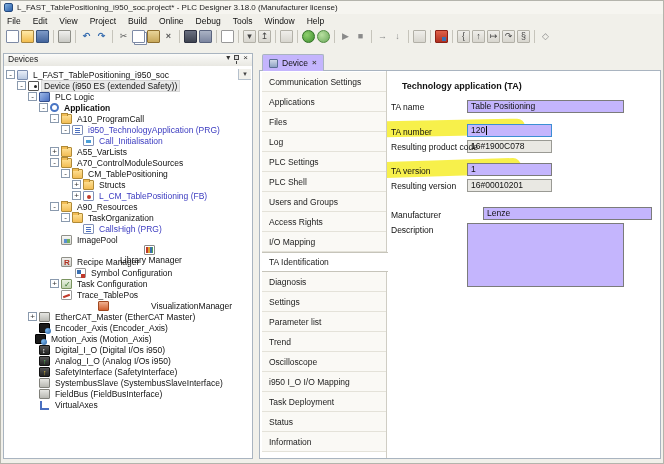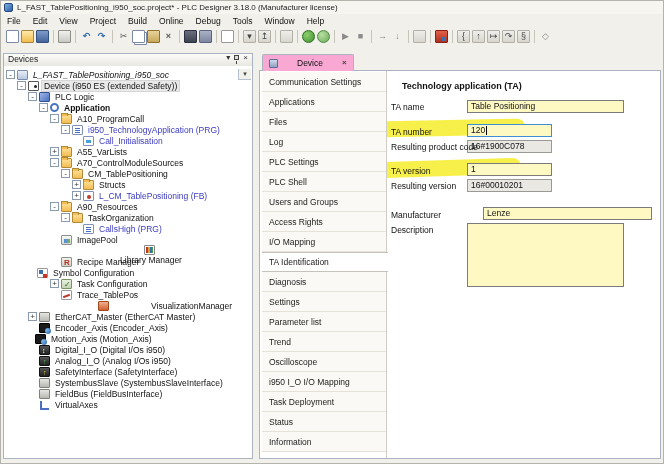--- a/index.html
+++ b/index.html
@@ -46,21 +46,21 @@
   .dev-body{position:absolute;top:13px;bottom:0;left:0;right:0;background:#fff;border:1px solid #a9b4c0;
             border-top:none;overflow:hidden;padding-top:3px}
   .corner-btn{position:absolute;top:3px;right:1px;width:13px;height:11px;border-left:1px solid #b5c0cc;
               border-bottom:1px solid #b5c0cc;background:#f2f1ec;font-size:7px;text-align:center;line-height:10px;color:#444;z-index:3}
   .trow{height:11px;display:flex;align-items:center;font-size:8.5px;white-space:nowrap;color:#111}
   .exp{width:9px;height:9px;flex:none;border:1px solid #8a9aae;background:#fff;font-size:8px;line-height:7px;
        text-align:center;color:#333;margin-right:2px}
   .expspace{width:11px;flex:none}
   .ti{width:11px;height:10px;flex:none;margin-right:3px;position:relative;border-radius:1px}
   .tlabel{padding:0 2px;line-height:10px}
-  .tlabel.italic{font-style:italic}
+  .tlabel.italic{}
   .tlabel.bold{font-weight:bold}
   .tlabel.blue{color:#3b3bc0}
   .tlabel.selected{background:#e9e9e9;outline:1px solid #d6d6d6}
 
   
   .i-project{background:linear-gradient(#e8eef8,#b8c8e0);border:1px solid #7a8cae}
   .i-device{background:#fff;border:1px solid #555}
   .i-device::after{content:"";position:absolute;width:3px;height:3px;background:#222;border-radius:50%;right:1px;top:3px}
   .i-plc-logic{background:linear-gradient(135deg,#9db8e8,#4a6fc0);border:1px solid #35508f}
   .i-application{width:9px;height:9px;background:#fff;border:2px solid #4a76c4;border-radius:50%}
@@ -97,34 +97,34 @@
   .i-analog-io{background:linear-gradient(#555,#222);border:1px solid #111}
   .i-analog-io::after{content:"\2191";position:absolute;left:3px;top:0;font-size:7px;line-height:9px;color:#5fd05f}
   .i-safety{background:linear-gradient(#555,#222);border:1px solid #111}
   .i-safety::after{content:"\2191";position:absolute;left:3px;top:0;font-size:7px;line-height:9px;color:#f0d040}
   .i-virtual-axes{background:none}
   .i-virtual-axes::after{content:"";position:absolute;left:1px;top:1px;width:7px;height:7px;
        border-left:2px solid #4a6fc0;border-bottom:2px solid #4a6fc0}
 
   
   .editor{position:absolute;left:258px;top:52px;right:2px;height:406px}
-  .tab{position:absolute;left:3px;top:1px;height:17px;background:#f9a8d4;border:1px solid #a9b4c0;border-bottom:none;
-       display:flex;align-items:center;gap:19px;padding:0 6px;font-size:8.5px;border-radius:2px 2px 0 0;z-index:2}
+  .tab{position:absolute;left:3px;top:1px;height:17px;background:#c4b5fd;border:1px solid #a9b4c0;border-bottom:none;
+       display:flex;align-items:center;gap:4px;padding:0 6px;font-size:8.5px;border-radius:2px 2px 0 0;z-index:2}
   .tab-icon{width:9px;height:9px;background:linear-gradient(#cfd8e8,#8fa3c4);border:1px solid #5a6f94;border-radius:1px}
   .tab-close{font-size:8px;color:#444;font-weight:bold;line-height:8px}
   .editor-body{position:absolute;top:17px;left:0;right:0;bottom:0;background:#fff;border:1px solid #a9b4c0;overflow:hidden}
   .nav-divider{position:absolute;left:126px;top:0;bottom:0;width:1px;background:#cfcdc4;z-index:1}
   .navcol{position:absolute;left:2px;top:1px;width:124px;z-index:1}
   .nav-item{position:relative;height:20px;display:flex;align-items:center;padding-left:7px;font-size:8.5px;color:#222;
             background:#faf9f5;border-bottom:1px solid #e4e2d9;cursor:default}
   .nav-item.sel{background:#fff;width:126px;border-top:1px solid #c6c4ba;border-bottom:1px solid #c6c4ba;z-index:2}
   .formarea{position:absolute;left:129px;top:0;right:0;bottom:0}
   .fheading{position:absolute;left:13px;top:10px;font-size:9px;font-weight:bold;z-index:2}
   .flabel{position:absolute;left:2px;font-size:8.5px;z-index:2}
-  .fld{position:absolute;height:13px;background:#fef9c3;border:1px solid #7b7b7b;font-size:8.5px;line-height:11px;
+  .fld{position:absolute;height:13px;background:#c4b5fd;border:1px solid #7b7b7b;font-size:8.5px;line-height:11px;
        padding:0 3px;color:#111;z-index:1;overflow:hidden;white-space:nowrap}
   .fld.focus{border-color:#3c8fd4}
   .fld.dis{background:#e9e8e3;border-color:#9a9a94}
   .caret{display:inline-block;width:1px;height:9px;background:#000;vertical-align:middle;margin-left:1px}
   .marker{position:absolute;height:16px;border-radius:8px;background:rgba(246,238,50,0.88);z-index:0}
 </style>
 </head>
 <body>
 
 <div class="titlebar">
@@ -287,21 +287,21 @@
         <div class="trow" style="padding-left: 46px; flex-direction: column;">
           <span class="expspace"></span>
           <span class="ti i-library"></span>
           <span class="tlabel">Library Manager</span>
         </div>
         <div class="trow" style="padding-left: 46px;">
           <span class="expspace"></span>
           <span class="ti i-recipe"></span>
           <span class="tlabel">Recipe Manager</span>
         </div>
-        <div class="trow" style="padding-left: 22px;">
+        <div class="trow" style="padding-left: 60px;">
           <span class="expspace"></span>
           <span class="ti i-symbol"></span>
           <span class="tlabel">Symbol Configuration</span>
         </div>
         <div class="trow" style="padding-left: 46px;">
           <span class="exp">+</span>
           <span class="ti i-task-config"></span>
           <span class="tlabel">Task Configuration</span>
         </div>
         <div class="trow" style="padding-left: 46px;">

